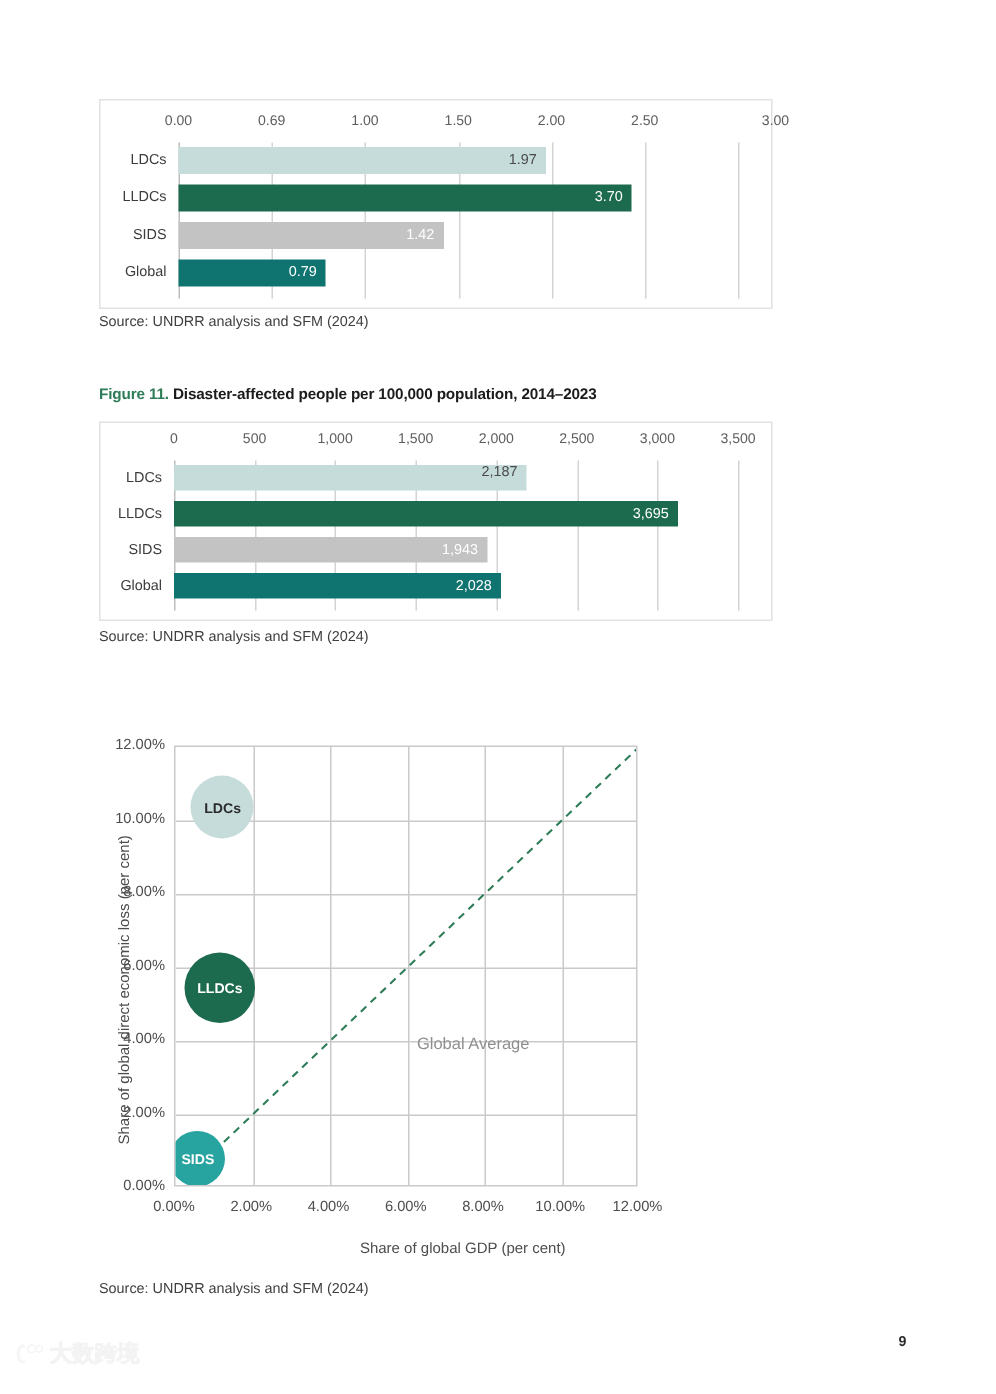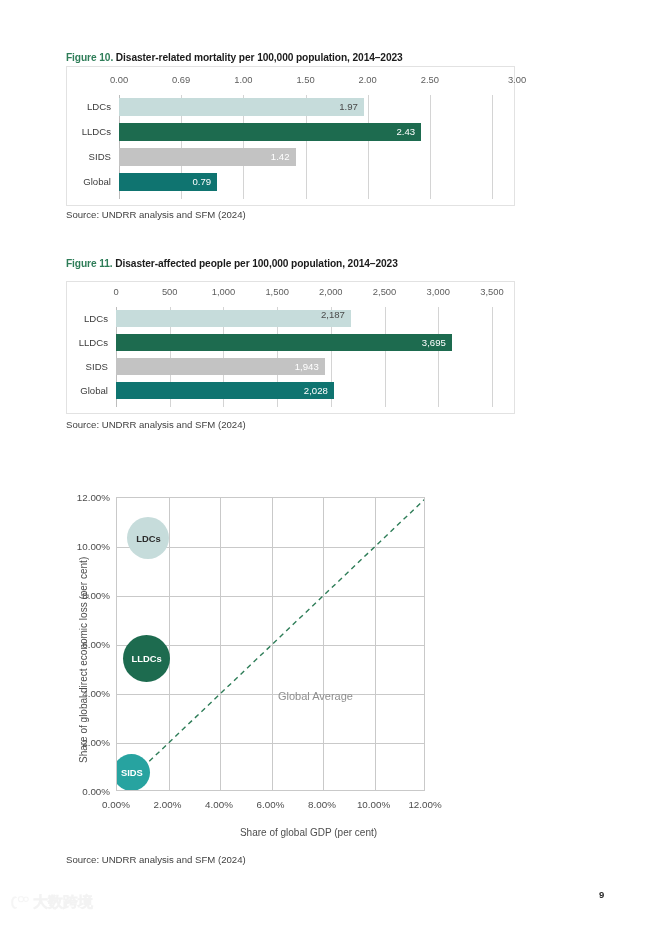--- a/index.html
+++ b/index.html
@@ -173,24 +173,20 @@
     color: #e4e4e4;
     letter-spacing: 0px;
     -webkit-text-stroke: 0.6px #dcdcdc;
   }
 </style>
 </head>
 <body>
 
 <div class="page">
 
-  <div class="fig-caption" style="left:66px; top:52px;">
-    <span class="fig-num">Figure 10.</span>
-    <span class="fig-title">Disaster-related mortality per 100,000 population, 2014–2023</span>
-  </div>
 
   <div class="chart-box" id="chart10" style="left:66px; top:66px; width:449px; height:140px;">
       <div class="axis-label" style="left: 52px; top: 7px;">0.00</div>
       <div class="axis-label" style="left: 114.167px; top: 7px;">0.69</div>
       <div class="axis-label" style="left: 176.333px; top: 7px;">1.00</div>
       <div class="axis-label" style="left: 238.5px; top: 7px;">1.50</div>
       <div class="axis-label" style="left: 300.667px; top: 7px;">2.00</div>
       <div class="axis-label" style="left: 362.833px; top: 7px;">2.50</div>
       <div class="axis-label" style="left: 450px; top: 7px;">3.00</div>
       <div class="gridline" style="left: 114.167px; top: 28px; height: 104px;"></div>
@@ -198,21 +194,21 @@
       <div class="gridline" style="left: 238.5px; top: 28px; height: 104px;"></div>
       <div class="gridline" style="left: 300.667px; top: 28px; height: 104px;"></div>
       <div class="gridline" style="left: 362.833px; top: 28px; height: 104px;"></div>
       <div class="gridline" style="left: 425px; top: 28px; height: 104px;"></div>
       <div class="axis-line-v" style="left: 52px; top: 28px; height: 104px;"></div>
       <div class="cat-label" style="left: -26px; width: 70px; top: 34px;">LDCs</div>
       <div class="bar" style="left: 52px; top: 31px; width: 244.937px; height: 18px; background: rgb(198, 220, 219);"></div>
       <div class="bar-value dark" style="left: 290.937px; transform: translateX(-100%); top: 34px;">1.97</div>
       <div class="cat-label" style="left: -26px; width: 70px; top: 59px;">LLDCs</div>
       <div class="bar" style="left: 52px; top: 56px; width: 302.13px; height: 18px; background: rgb(29, 107, 79);"></div>
-      <div class="bar-value light" style="left: 348.13px; transform: translateX(-100%); top: 59px;">2.43</div>
+      <div class="bar-value light" style="left: 348.13px; transform: translateX(-100%); top: 59px;">3.70</div>
       <div class="cat-label" style="left: -26px; width: 70px; top: 84px;">SIDS</div>
       <div class="bar" style="left: 52px; top: 81px; width: 176.553px; height: 18px; background: rgb(195, 195, 195);"></div>
       <div class="bar-value light" style="left: 222.553px; transform: translateX(-100%); top: 84px;">1.42</div>
       <div class="cat-label" style="left: -26px; width: 70px; top: 109px;">Global</div>
       <div class="bar" style="left: 52px; top: 106px; width: 98.2233px; height: 18px; background: rgb(15, 116, 112);"></div>
       <div class="bar-value light" style="left: 144.223px; transform: translateX(-100%); top: 109px;">0.79</div>
     </div>
 
   <div class="source" style="left:66px; top:209px;">Source: UNDRR analysis and SFM (2024)</div>
 

